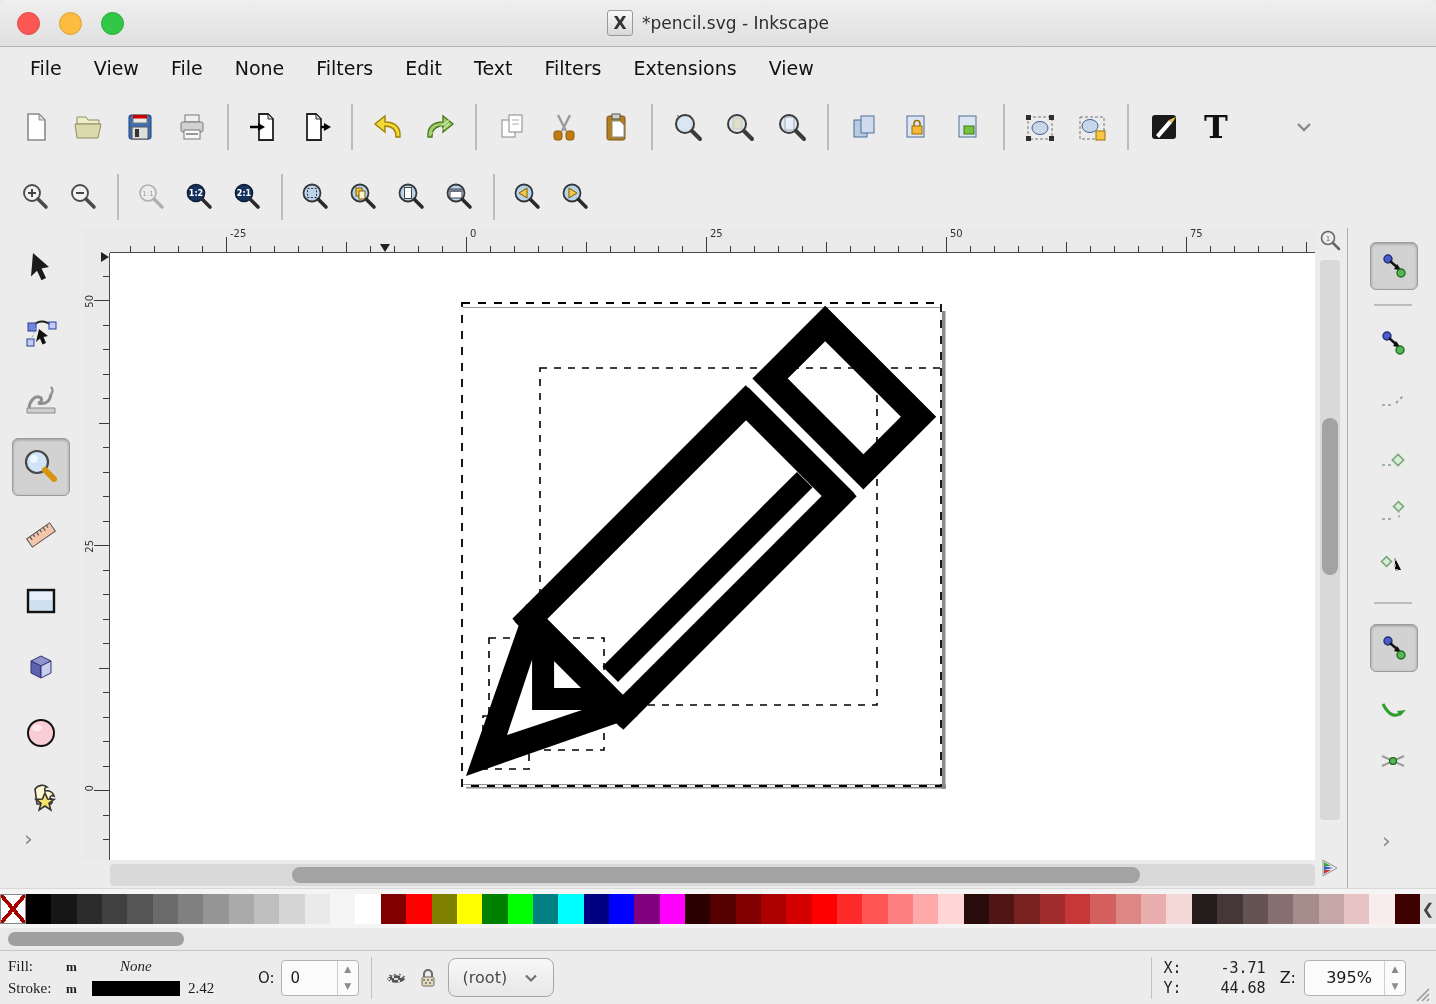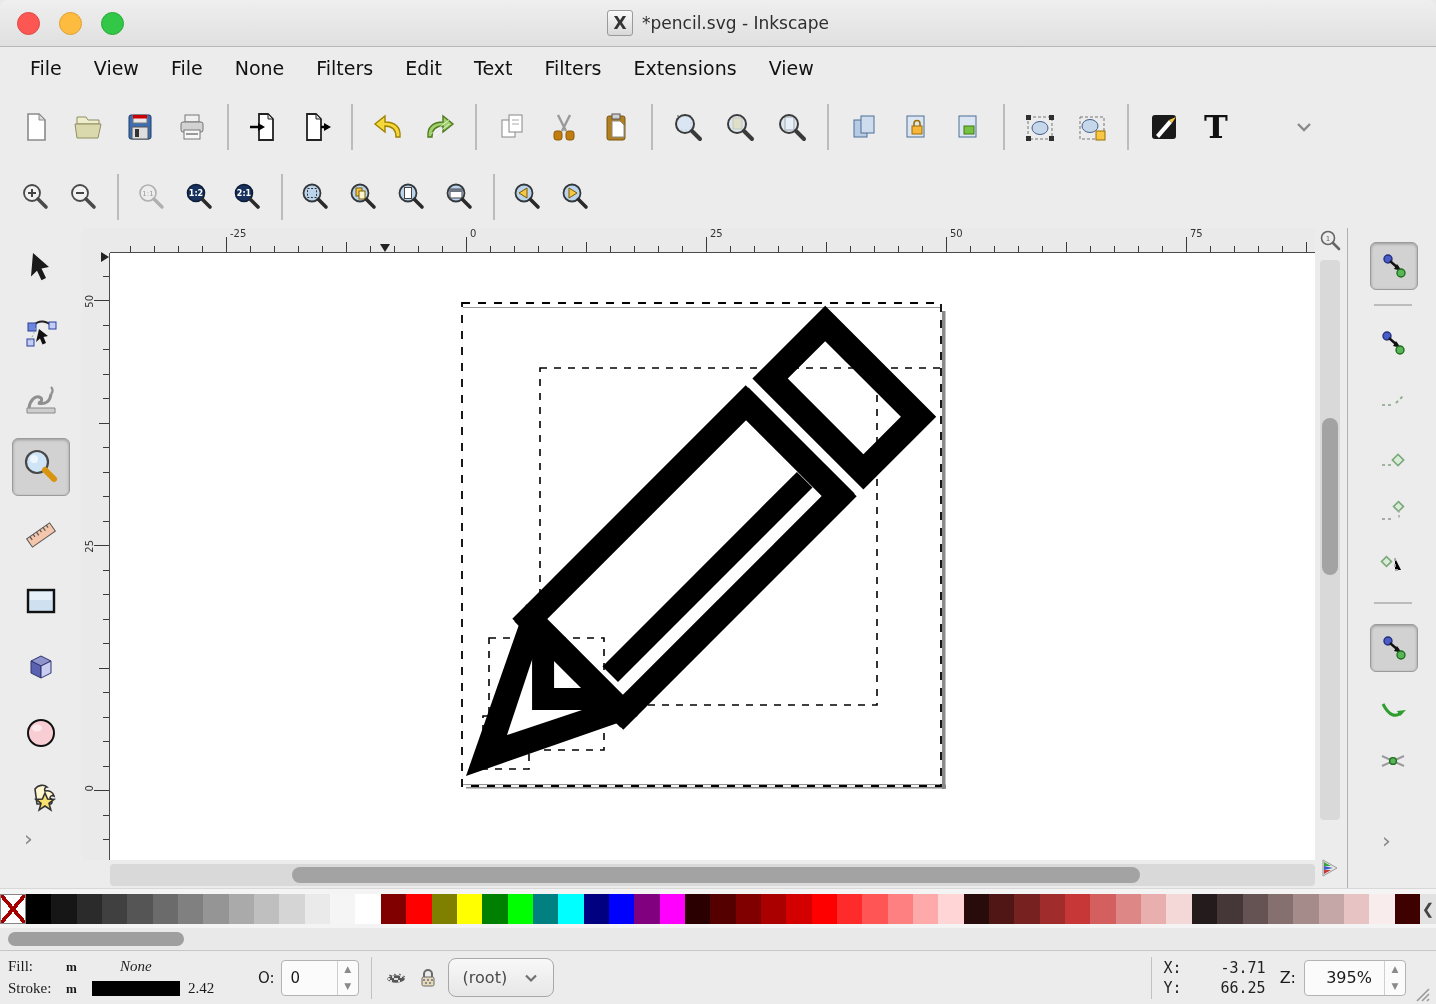--- a/index.html
+++ b/index.html
@@ -797,21 +797,21 @@
     <svg width="16" height="16" viewBox="0 0 16 16">
         <path d="M3 5.5l5 5 5-5" fill="none" stroke="#707070" stroke-width="2.2"></path>
       </svg>
   </div>
   <div class="spacer"></div>
   <div class="vsep"></div>
   <div class="xy">
     <span>X:</span>
     <span class="num">-3.71</span>
     <span>Y:</span>
-    <span class="num">66.25</span>
+    <span class="num">44.68</span>
   </div>
   <div class="zlabel">Z:</div>
   <div class="spin" style="width:100px;">
     <div class="spinval" style="justify-content:center;font-size:16px;">395%</div>
     <div class="spinarrows">
         <div>▲</div>
         <div>▼</div>
       </div>
   </div>
   <div class="grip">

